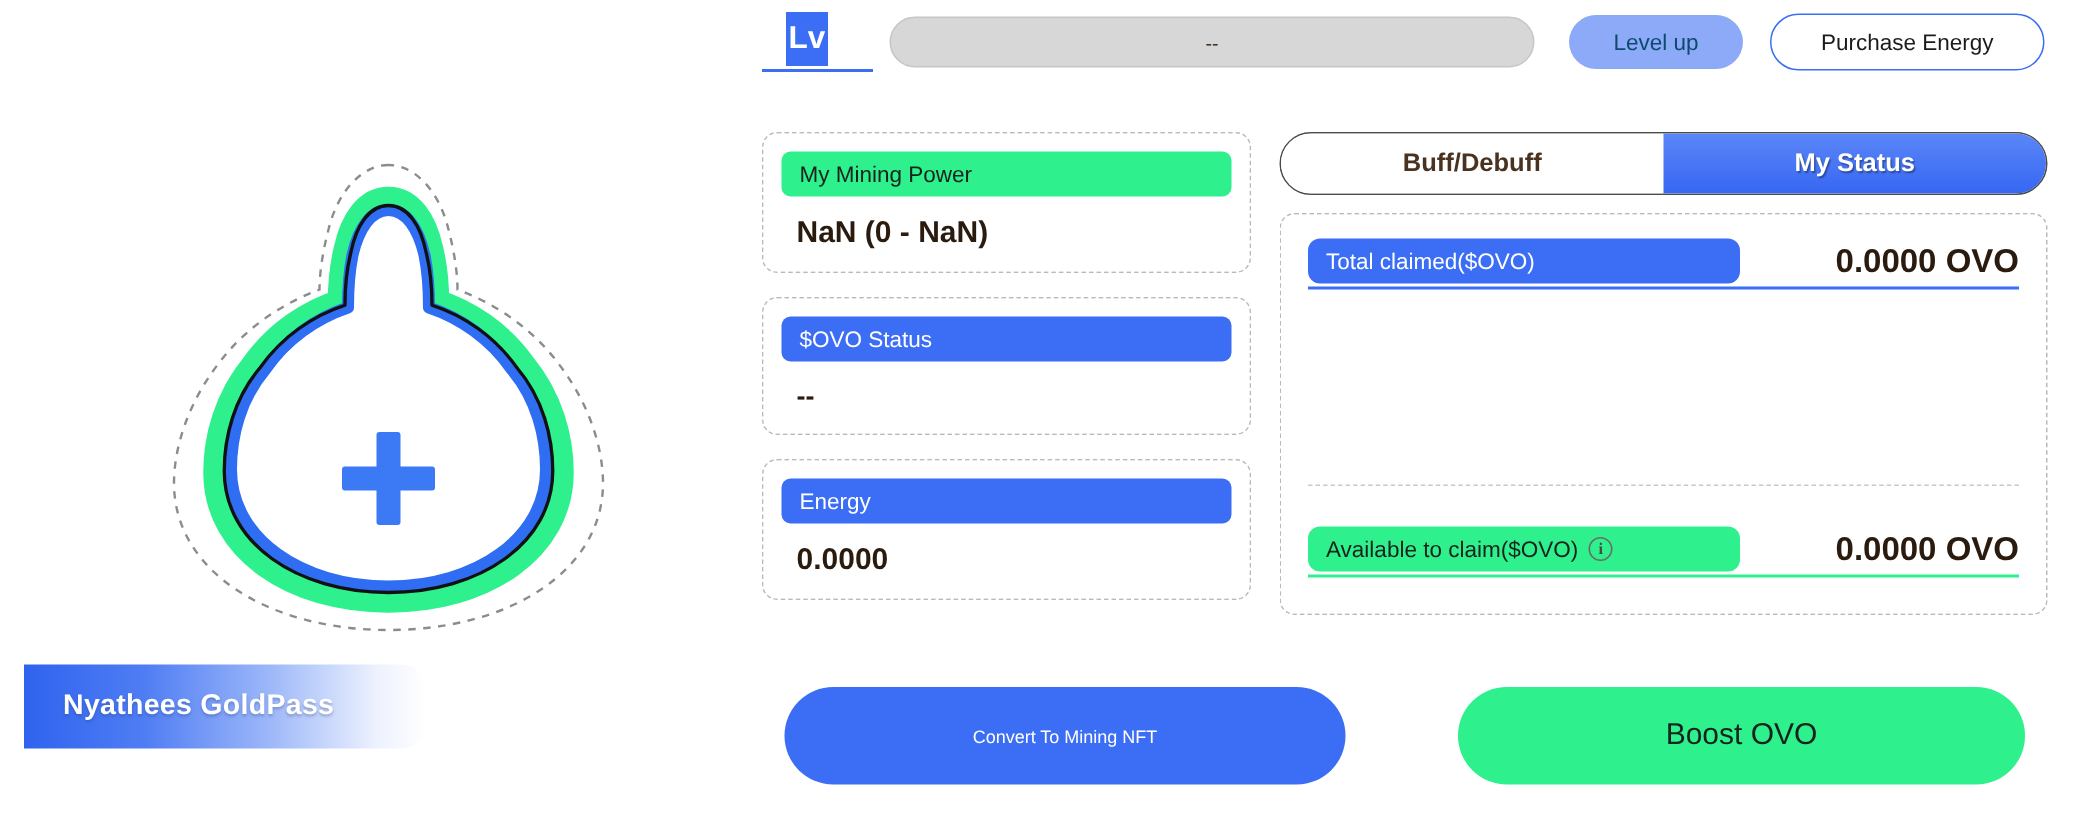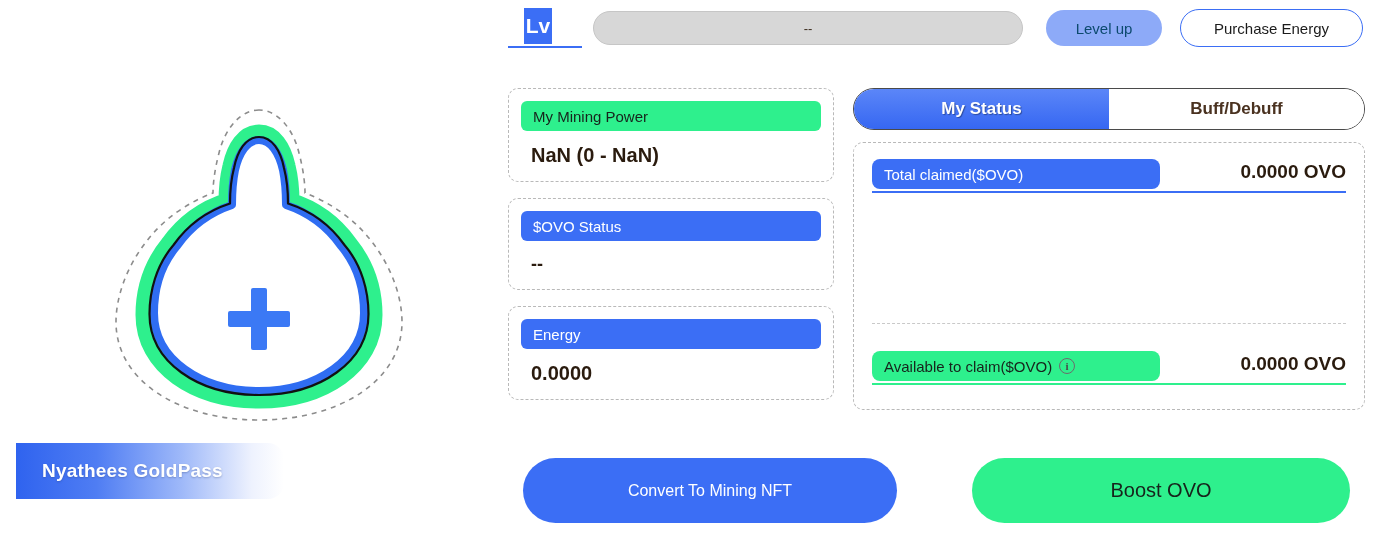--- a/index.html
+++ b/index.html
@@ -89,40 +89,40 @@
   }
   .stat-row { position:relative; height:42px; margin-bottom:14px; }
   .stat-pill {
     position:absolute; left:0; top:0; height:30px; width:288px;
     border-radius:8px; display:flex; align-items:center; gap:7px;
     padding-left:12px; font-size:15px;
   }
   .pill-blue { background:#3b6ef5; color:#ffffff; }
   .pill-green { background:#2ef08d; color:#17231c; }
   .stat-value {
-    position:absolute; right:0; top:2px; font-size:19px; font-weight:bold; color:#2a1b0e;
+    position:absolute; right:0; top:2px; font-size:22px; font-weight:bold; color:#2a1b0e;
   }
   .stat-underline { position:absolute; left:0; right:0; top:32px; height:1.5px; }
   .ul-blue { background:#3b6ef5; }
   .ul-green { background:#2ef08d; }
 
   .divider { position:absolute; left:18px; right:18px; top:180px;
              border-top:1.5px dashed #c9c9c9; }
   .claim-row { position:absolute; left:18px; right:18px; top:208px; height:44px; }
 
   .info-icon { display:inline-flex; width:16px; height:16px; border-radius:50%;
                border:1.5px solid #6c6c6c; color:#4a4a4a; font-size:11px;
                font-weight:bold; align-items:center; justify-content:center;
                font-family:"Liberation Serif", serif; }
 
   
   .btn-convert {
     position:absolute; left:523px; top:458px; width:374px; height:65px;
     background:#3b6ef5; color:#ffffff; border:none; border-radius:33px;
-    font-size:16px; font-family:"Liberation Sans", sans-serif; cursor:pointer;
+    font-size:12px; font-family:"Liberation Sans", sans-serif; cursor:pointer;
   }
   .btn-claim {
     position:absolute; left:972px; top:458px; width:378px; height:65px;
     background:#2ef08d; color:#17231c; border:none; border-radius:33px;
     font-size:20px; font-family:"Liberation Sans", sans-serif; cursor:pointer;
   }
 </style>
 </head>
 <body>
 
@@ -246,22 +246,22 @@
     <div class="info-card">
       <div class="info-head head-blue">Energy</div>
       <div class="info-value">0.0000</div>
     </div>
 
   </div>
 
   <div class="status">
 
     <div class="tabs">
+      <div class="tab inactive">Buff/Debuff</div>
       <div class="tab active">My Status</div>
-      <div class="tab inactive">Buff/Debuff</div>
     </div>
 
     <div class="status-box">
 
       <div class="stat-row">
         <div class="stat-pill pill-blue">Total claimed($OVO)</div>
         <div class="stat-value">0.0000 OVO</div>
         <div class="stat-underline ul-blue"></div>
       </div>
 

